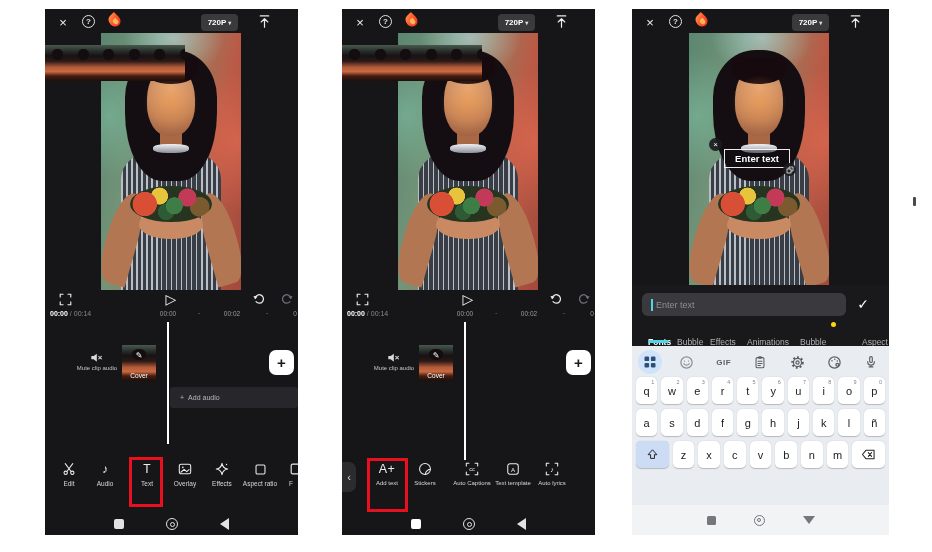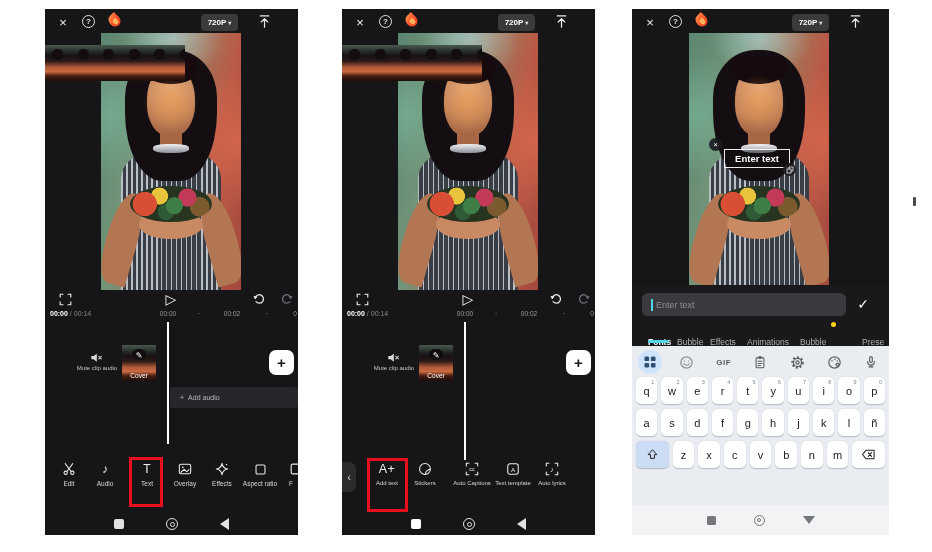--- a/index.html
+++ b/index.html
@@ -435,21 +435,21 @@
     <div class="txtin">
       <span class="caretbar"></span>
       <input type="text" placeholder="Enter text" style="">
     </div>
     <div class="abs ic donechk">✓</div>
     <span class="tab active" style="left:16px;">Fonts</span>
     <span class="tab" style="left:45px;">Bubble</span>
     <span class="tab" style="left:78px;">Effects</span>
     <span class="tab" style="left:115px;">Animations</span>
     <span class="tab" style="left:168px;text-decoration:underline;">Bubble</span>
-    <span class="tab" style="left:230px;">Prese</span>
+    <span class="tab" style="left:230px;">Aspect</span>
     <div class="bdot"></div>
     <div class="tabline"></div>
   </div>
 
   <div class="abs kb">
     <div class="kstrip">
       <div class="si si-circle">
         <svg width="12" height="12" viewBox="0 0 12 12">
             <rect x="0.5" y="0.5" width="4.6" height="4.6" rx="1.2" fill="#2d4e75"></rect>
             <rect x="6.9" y="0.5" width="4.6" height="4.6" rx="1.2" fill="#2d4e75"></rect>

